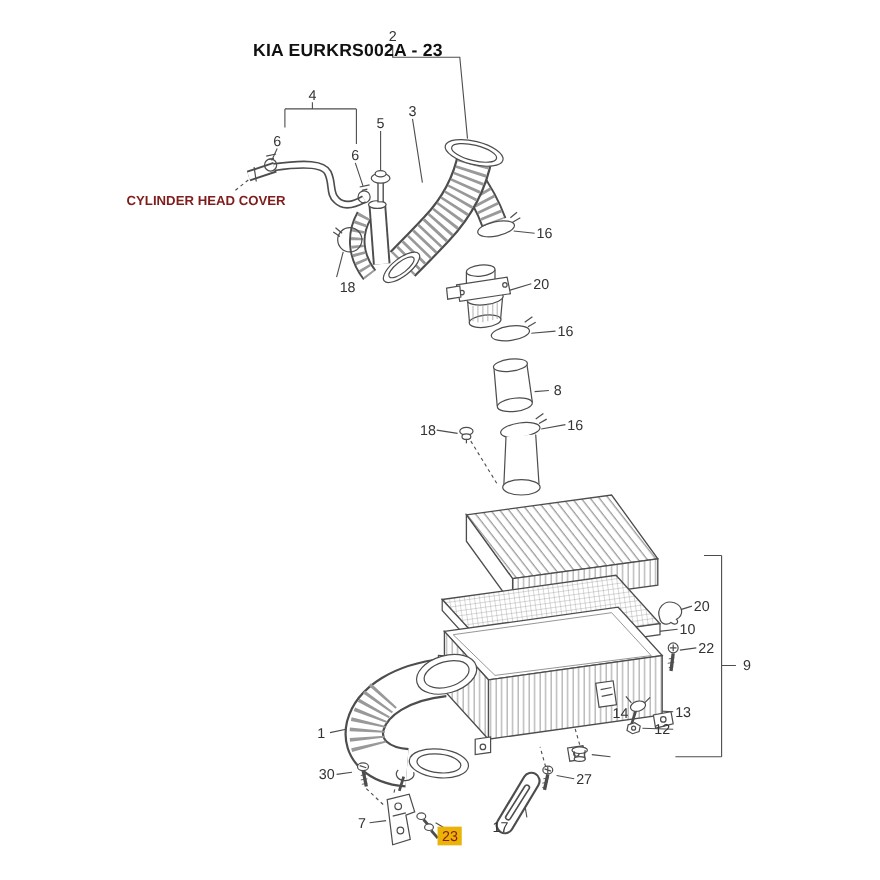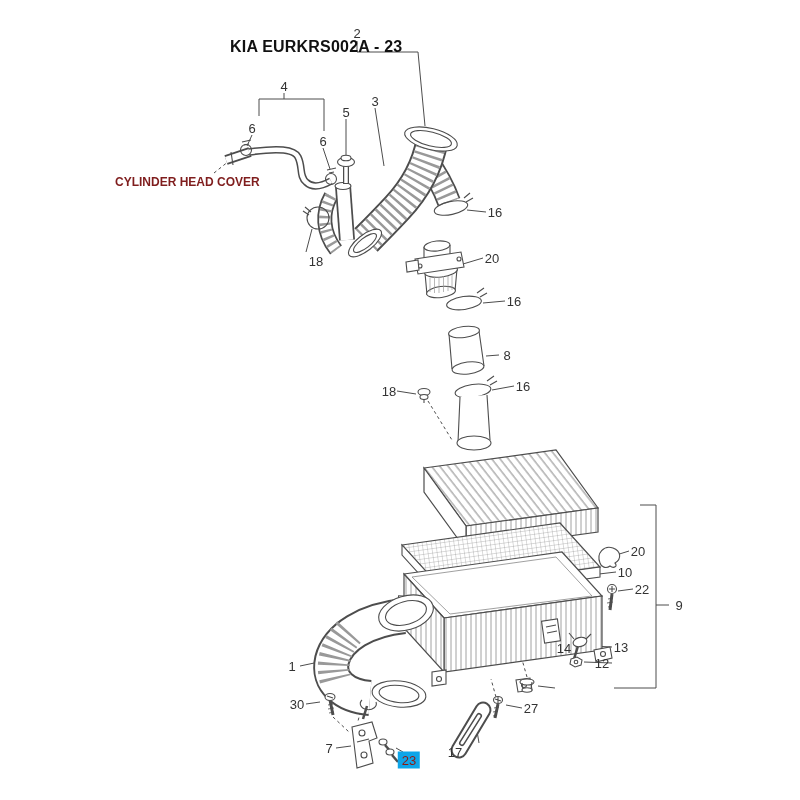--- a/index.html
+++ b/index.html
@@ -2,21 +2,21 @@
 <html><head>
 <meta charset="utf-8">
 <style>
   * { margin:0; padding:0; box-sizing:border-box; }
   html,body { width:800px; height:800px; background:#fff; font-family:"Liberation Sans", sans-serif; }
   .stage { position:relative; width:800px; height:800px; background:#fff; overflow:hidden; }
   .stage svg { position:absolute; left:0; top:0; }
   .title { position:absolute; left:230px; top:38px; font-size:16px; font-weight:bold; color:#111; letter-spacing:.2px; }
   .chc { position:absolute; left:115px; top:175px; font-size:12px; font-weight:bold; color:#7f1d1d; }
   .co { position:absolute; transform:translate(-50%,-50%); font-size:13px; color:#333; line-height:1; white-space:nowrap; }
-  .co.hl { background:#0ea5e9; color:#8f1a12; padding:2px 4px; }
+  .co.hl { background:#eab308; color:#8f1a12; padding:2px 4px; }
   .ln { stroke:#4d4d4d; stroke-width:1.1; fill:none; }
   .fw { fill:#fff; stroke:#4d4d4d; stroke-width:1.1; }
   .ldr { stroke:#4d4d4d; stroke-width:1; fill:none; }
   .ldd { stroke:#4d4d4d; stroke-width:1; fill:none; stroke-dasharray:3 3; }
 </style>
 </head>
 <body>
 
 <div class="stage">
 

